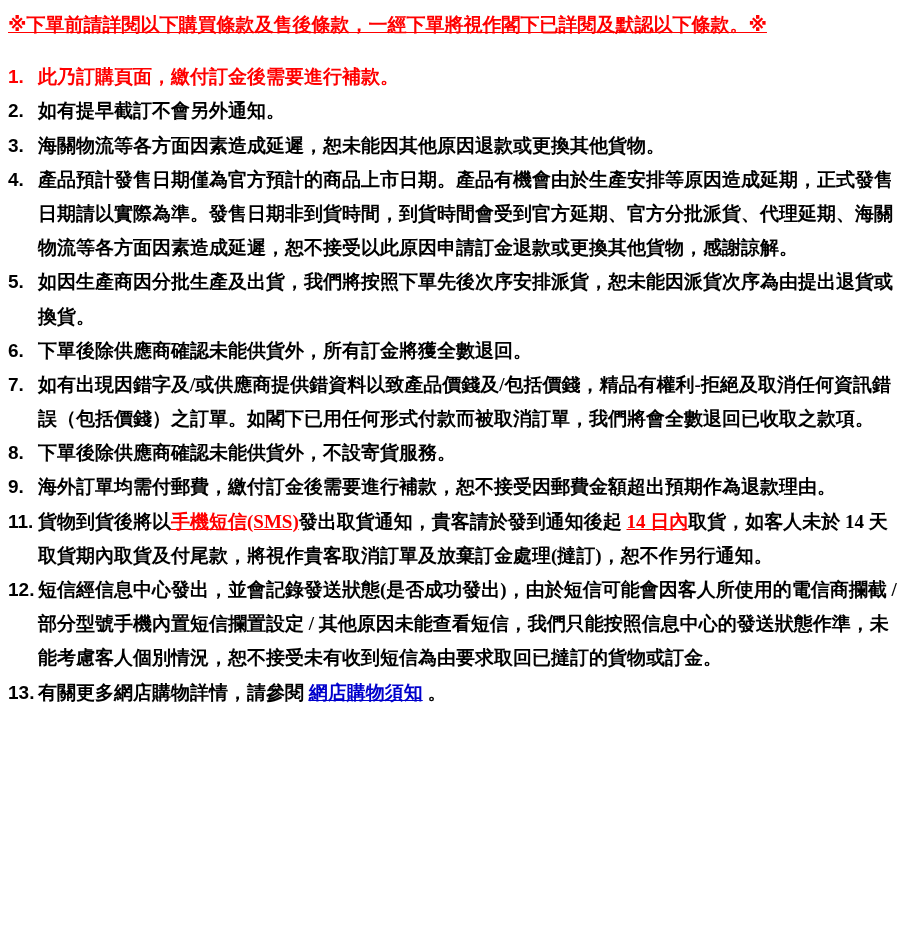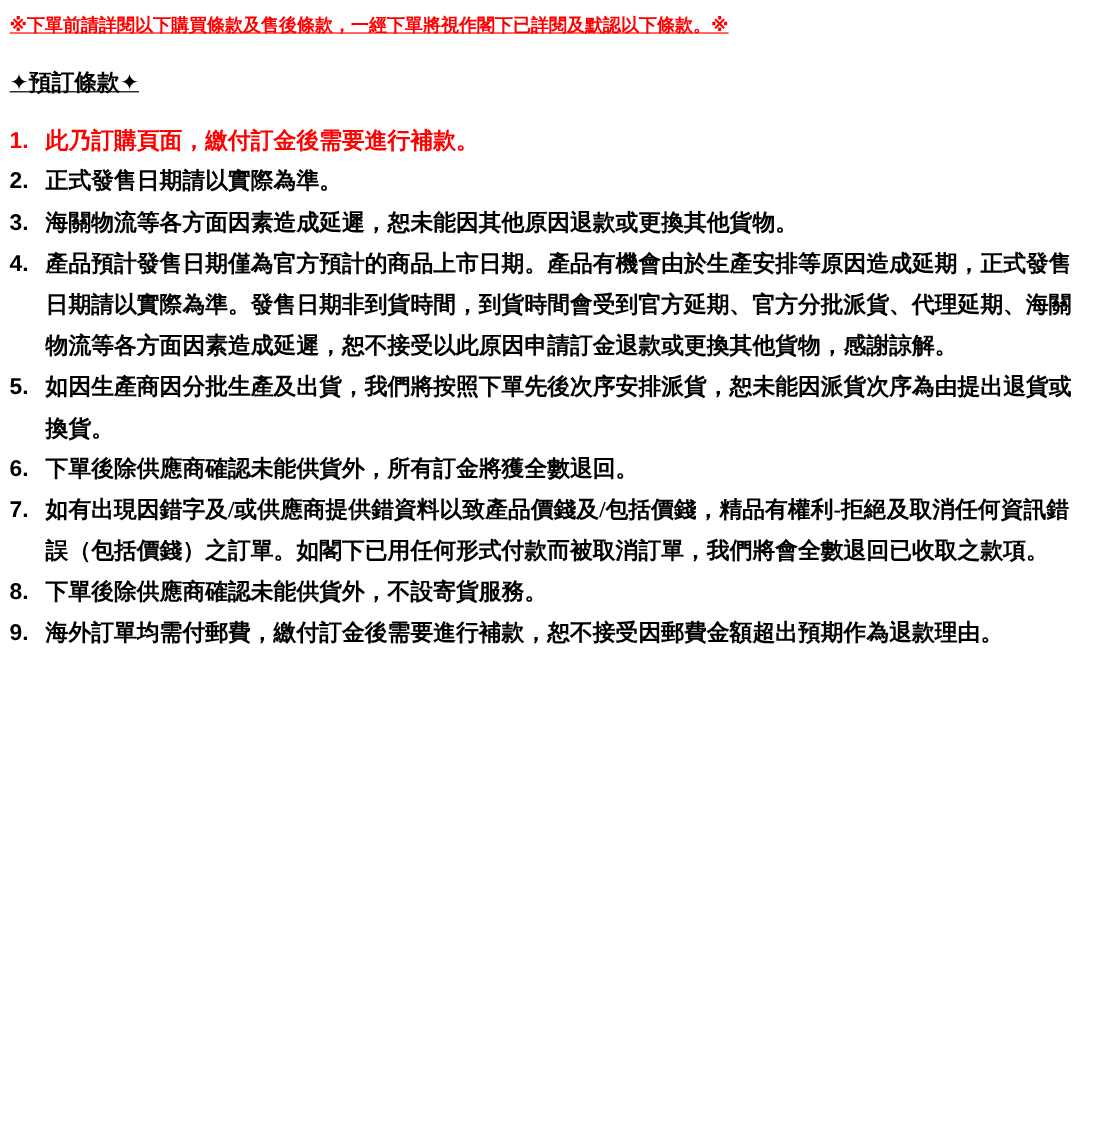--- a/index.html
+++ b/index.html
@@ -20,21 +20,21 @@
     font-weight: bold;
     color: var(--ink);
     font-size: 19px;
     line-height: 1.8;
     padding: 8px 14px 10px 8px;
   }
   .page-title {
     color: var(--red);
     text-decoration: underline;
     margin: 0 0 18px 0;
-    font-size: 15px;
+    font-size: 19px;
   }
   .section-header {
     text-decoration: underline;
     margin: 0 0 14px 0;
     font-size: 19px;
   }
   .terms-list {
     display: block;
   }
   .term-item {
@@ -62,30 +62,29 @@
     text-decoration: underline;
     cursor: pointer;
   }
 </style>
 </head>
 <body>
 
 <div class="page">
   <div class="page-title">※下單前請詳閱以下購買條款及售後條款，一經下單將視作閣下已詳閱及默認以下條款。※</div>
 
-  <div class="section-header">✦預訂條款✦</div>
 
   <div class="terms-list">
       <div class="term-item red">
         <span class="term-number">1.</span>
         <span class="term-text"><span>此乃訂購頁面，繳付訂金後需要進行補款。</span></span>
       </div>
       <div class="term-item">
         <span class="term-number">2.</span>
-        <span class="term-text"><span>正式發售日期請以實際為準。</span></span>
+        <span class="term-text"><span>如有提早截訂不會另外通知。</span></span>
       </div>
       <div class="term-item">
         <span class="term-number">3.</span>
         <span class="term-text"><span>海關物流等各方面因素造成延遲，恕未能因其他原因退款或更換其他貨物。</span></span>
       </div>
       <div class="term-item">
         <span class="term-number">4.</span>
         <span class="term-text"><span>產品預計發售日期僅為官方預計的商品上市日期。產品有機會由於生產安排等原因造成延期，正式發售日期請以實際為準。發售日期非到貨時間，到貨時間會受到官方延期、官方分批派貨、代理延期、海關物流等各方面因素造成延遲，恕不接受以此原因申請訂金退款或更換其他貨物，感謝諒解。</span></span>
       </div>
       <div class="term-item">
@@ -101,14 +100,26 @@
         <span class="term-text"><span>如有出現因錯字及/或供應商提供錯資料以致產品價錢及/包括價錢，精品有權利-拒絕及取消任何資訊錯誤（包括價錢）之訂單。如閣下已用任何形式付款而被取消訂單，我們將會全數退回已收取之款項。</span></span>
       </div>
       <div class="term-item">
         <span class="term-number">8.</span>
         <span class="term-text"><span>下單後除供應商確認未能供貨外，不設寄貨服務。</span></span>
       </div>
       <div class="term-item">
         <span class="term-number">9.</span>
         <span class="term-text"><span>海外訂單均需付郵費，繳付訂金後需要進行補款，恕不接受因郵費金額超出預期作為退款理由。</span></span>
       </div>
+      <div class="term-item">
+        <span class="term-number">11.</span>
+        <span class="term-text"><span>貨物到貨後將以</span><span class="red-underline">手機短信(SMS)</span><span>發出取貨通知，貴客請於發到通知後起 </span><span class="red-underline">14 日內</span><span>取貨，如客人未於 14 天取貨期內取貨及付尾款，將視作貴客取消訂單及放棄訂金處理(撻訂)，恕不作另行通知。</span></span>
+      </div>
+      <div class="term-item">
+        <span class="term-number">12.</span>
+        <span class="term-text"><span>短信經信息中心發出，並會記錄發送狀態(是否成功發出)，由於短信可能會因客人所使用的電信商攔截 / 部分型號手機內置短信攔置設定 / 其他原因未能查看短信，我們只能按照信息中心的發送狀態作準，未能考慮客人個別情況，恕不接受未有收到短信為由要求取回已撻訂的貨物或訂金。</span></span>
+      </div>
+      <div class="term-item">
+        <span class="term-number">13.</span>
+        <span class="term-text"><span>有關更多網店購物詳情，請參閱 </span><a class="term-link" href="#">網店購物須知</a><span> 。</span></span>
+      </div>
     </div>
 </div>
 
 </body></html>

